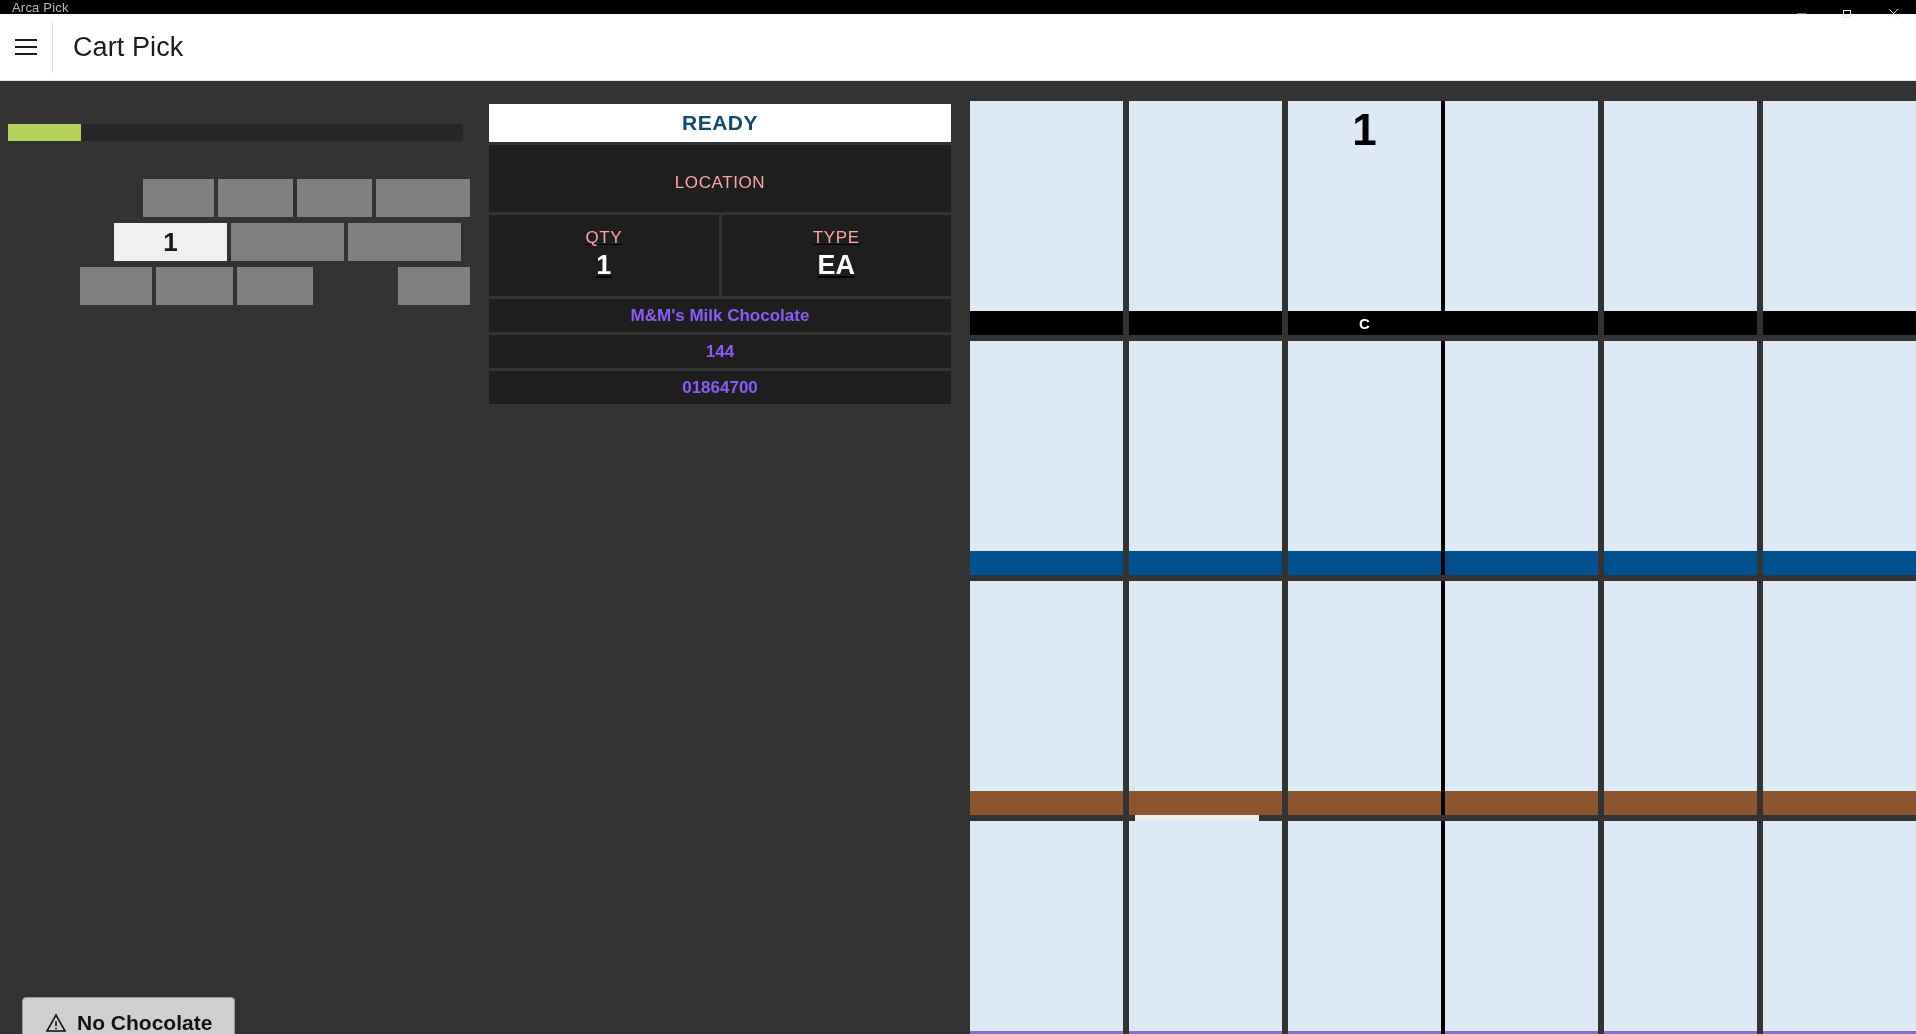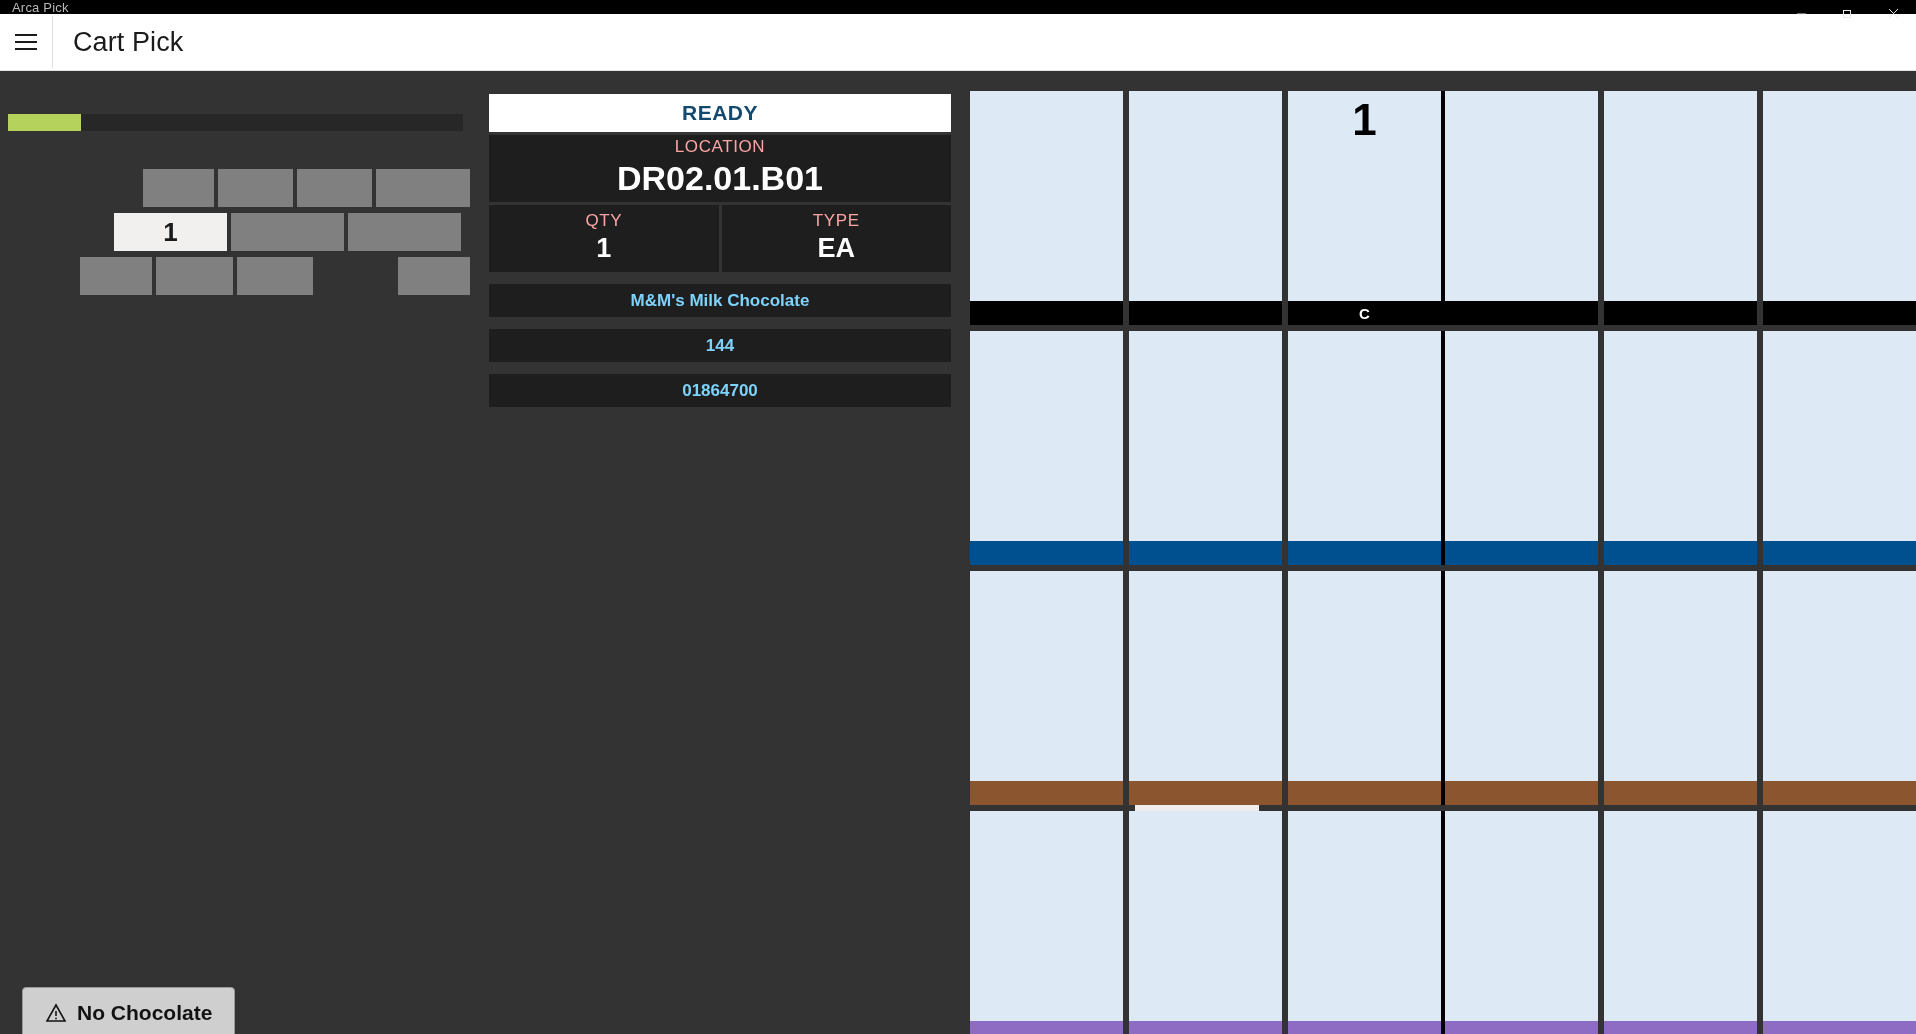--- a/index.html
+++ b/index.html
@@ -22,21 +22,21 @@
   }
   .win-controls { position: absolute; right: 0; top: 0; height: 27px; display: flex; }
   .win-btn {
     width: 46px; height: 27px; display: flex; align-items: center; justify-content: center;
     color: #e8e8e8;
   }
   .win-btn svg { display: block; }
 
   
   .appbar {
-    height: 57px; background: #ffffff;
+    height: 67px; background: #ffffff;
     display: flex; align-items: center;
     border-bottom: 1px solid #e2e2e2;
   }
   .hamburger {
     width: 52px; height: 52px; display: flex; flex-direction: column;
     align-items: center; justify-content: center; gap: 5px;
     cursor: pointer;
   }
   .hamburger span { display: block; width: 22px; height: 2px; background: #1b1b1b; }
   .appbar-sep { width: 1px; height: 52px; background: #e0e0e0; }
@@ -84,27 +84,27 @@
     display: flex; flex-direction: column; align-items: center; justify-content: center;
   }
   .info-label {
     color: #fca5a5; font-size: 17px; letter-spacing: .6px; padding-top: 8px;
   }
   .info-value-lg { color: #ffffff; font-size: 34px; font-weight: 700; padding: 2px 0 10px; }
   .info-value-md { color: #ffffff; font-size: 27px; font-weight: 700; padding: 2px 0 10px; }
   .loc-block { height: 67px; }
   .qty-row { display: flex; gap: 3px; margin-top: 3px; }
   .qty-cell {
-    background: #1e1e1e; flex: 1; height: 67px;
-    display: flex; flex-direction: column; align-items: center; justify-content: center;
+    background: #1e1e1e; flex: 1; height: 81px;
+    display: flex; flex-direction: column; align-items: center; justify-content: center; text-decoration: underline;
   }
   .desc-row {
-    background: #1e1e1e; margin-top: 12px; height: 33px;
+    background: #1e1e1e; margin-top: 3px; height: 33px;
     display: flex; align-items: center; justify-content: center;
-    color: #7dd3fc; font-size: 17px; font-weight: 700;
+    color: #8b5cf6; font-size: 17px; font-weight: 700;
   }
 
   
   .photo {
     position: absolute; left: 657px; top: 527px;
     width: 124px; height: 221px; overflow: hidden;
     background: #d9d6d0;
   }
   .photo-top { height: 44%; background: linear-gradient(160deg,#b9b4ae,#c8c4be 40%,#b4afa9); }
   .photo-mid { height: 30%; background: #4a2f26; position: relative; }
@@ -229,21 +229,20 @@
         </div>
       </div>
   </div>
 
   <div class="center-panel">
     <div class="info-stack">
       <div class="status-banner">READY</div>
 
       <div class="info-block loc-block">
         <div class="info-label">LOCATION</div>
-        <div class="info-value-lg">DR02.01.B01</div>
       </div>
 
       <div class="qty-row">
         <div class="qty-cell">
           <div class="info-label">QTY</div>
           <div class="info-value-md">1</div>
         </div>
         <div class="qty-cell">
           <div class="info-label">TYPE</div>
           <div class="info-value-md">EA</div>

